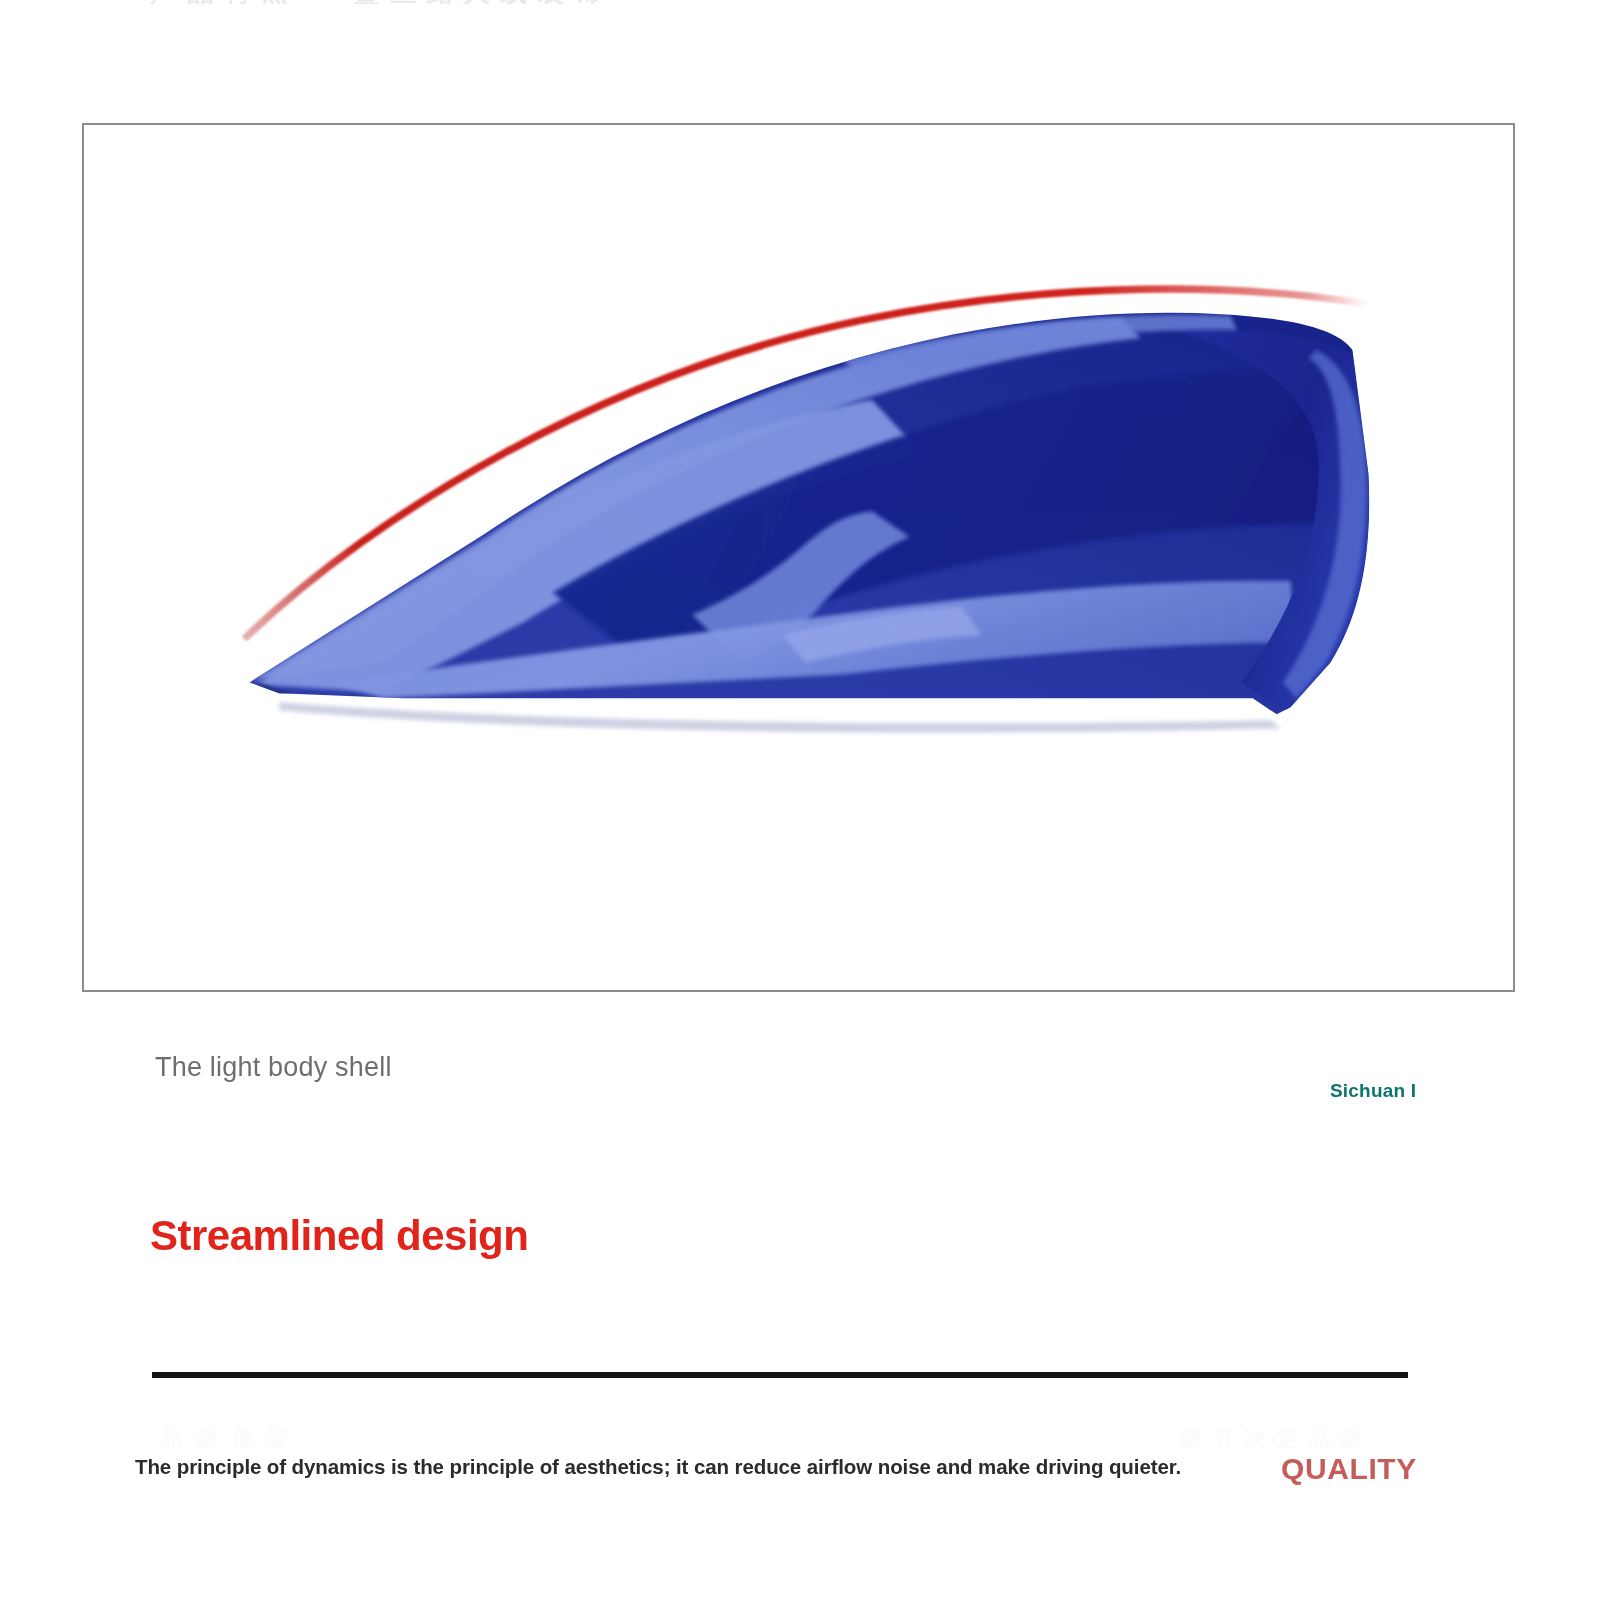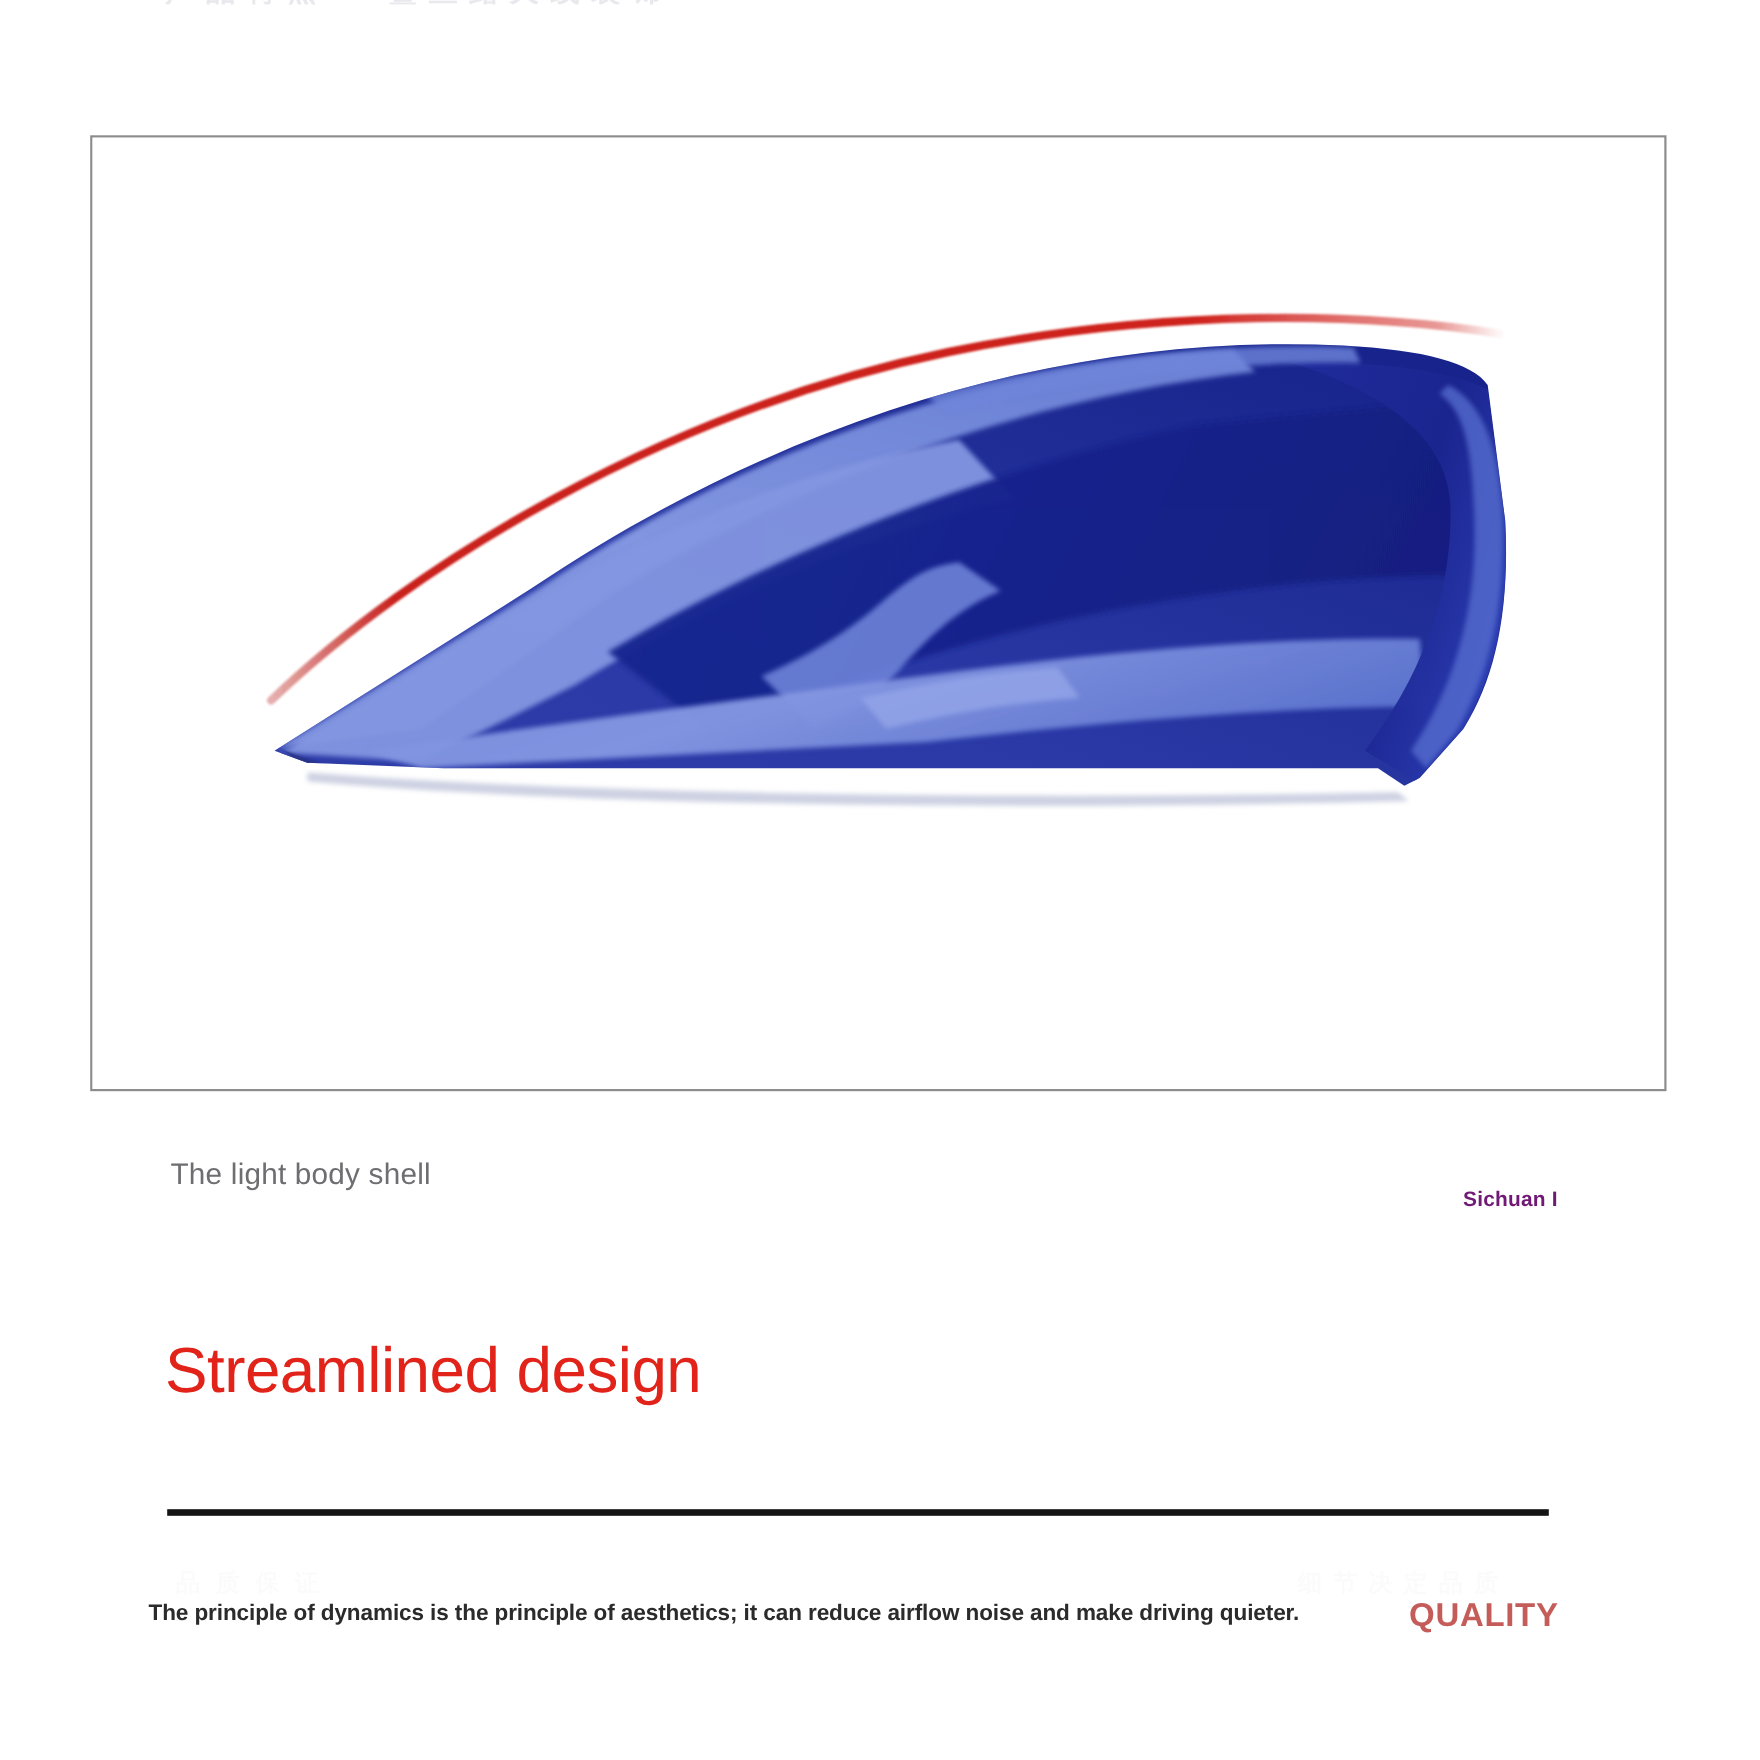--- a/index.html
+++ b/index.html
@@ -72,32 +72,32 @@
     letter-spacing: 0.2px;
     white-space: nowrap;
     text-align: center;
   }
   #brand-mark {
     position: absolute;
     left: 1330px;
     top: 28px;
     font-size: 19px;
     font-weight: 700;
-    color: #701a75;
+    color: #0f766e;
     white-space: nowrap;
     letter-spacing: 0.2px;
   }
 
   
   #headline {
     position: absolute;
     left: 150px;
     top: 1212px;
-    font-size: 58px;
-    font-weight: 400;
+    font-size: 42px;
+    font-weight: 700;
     color: #e2231a;
     letter-spacing: -0.5px;
     white-space: nowrap;
   }
 
   
   #divider-rule {
     position: absolute;
     left: 152px;
     top: 1372px;

